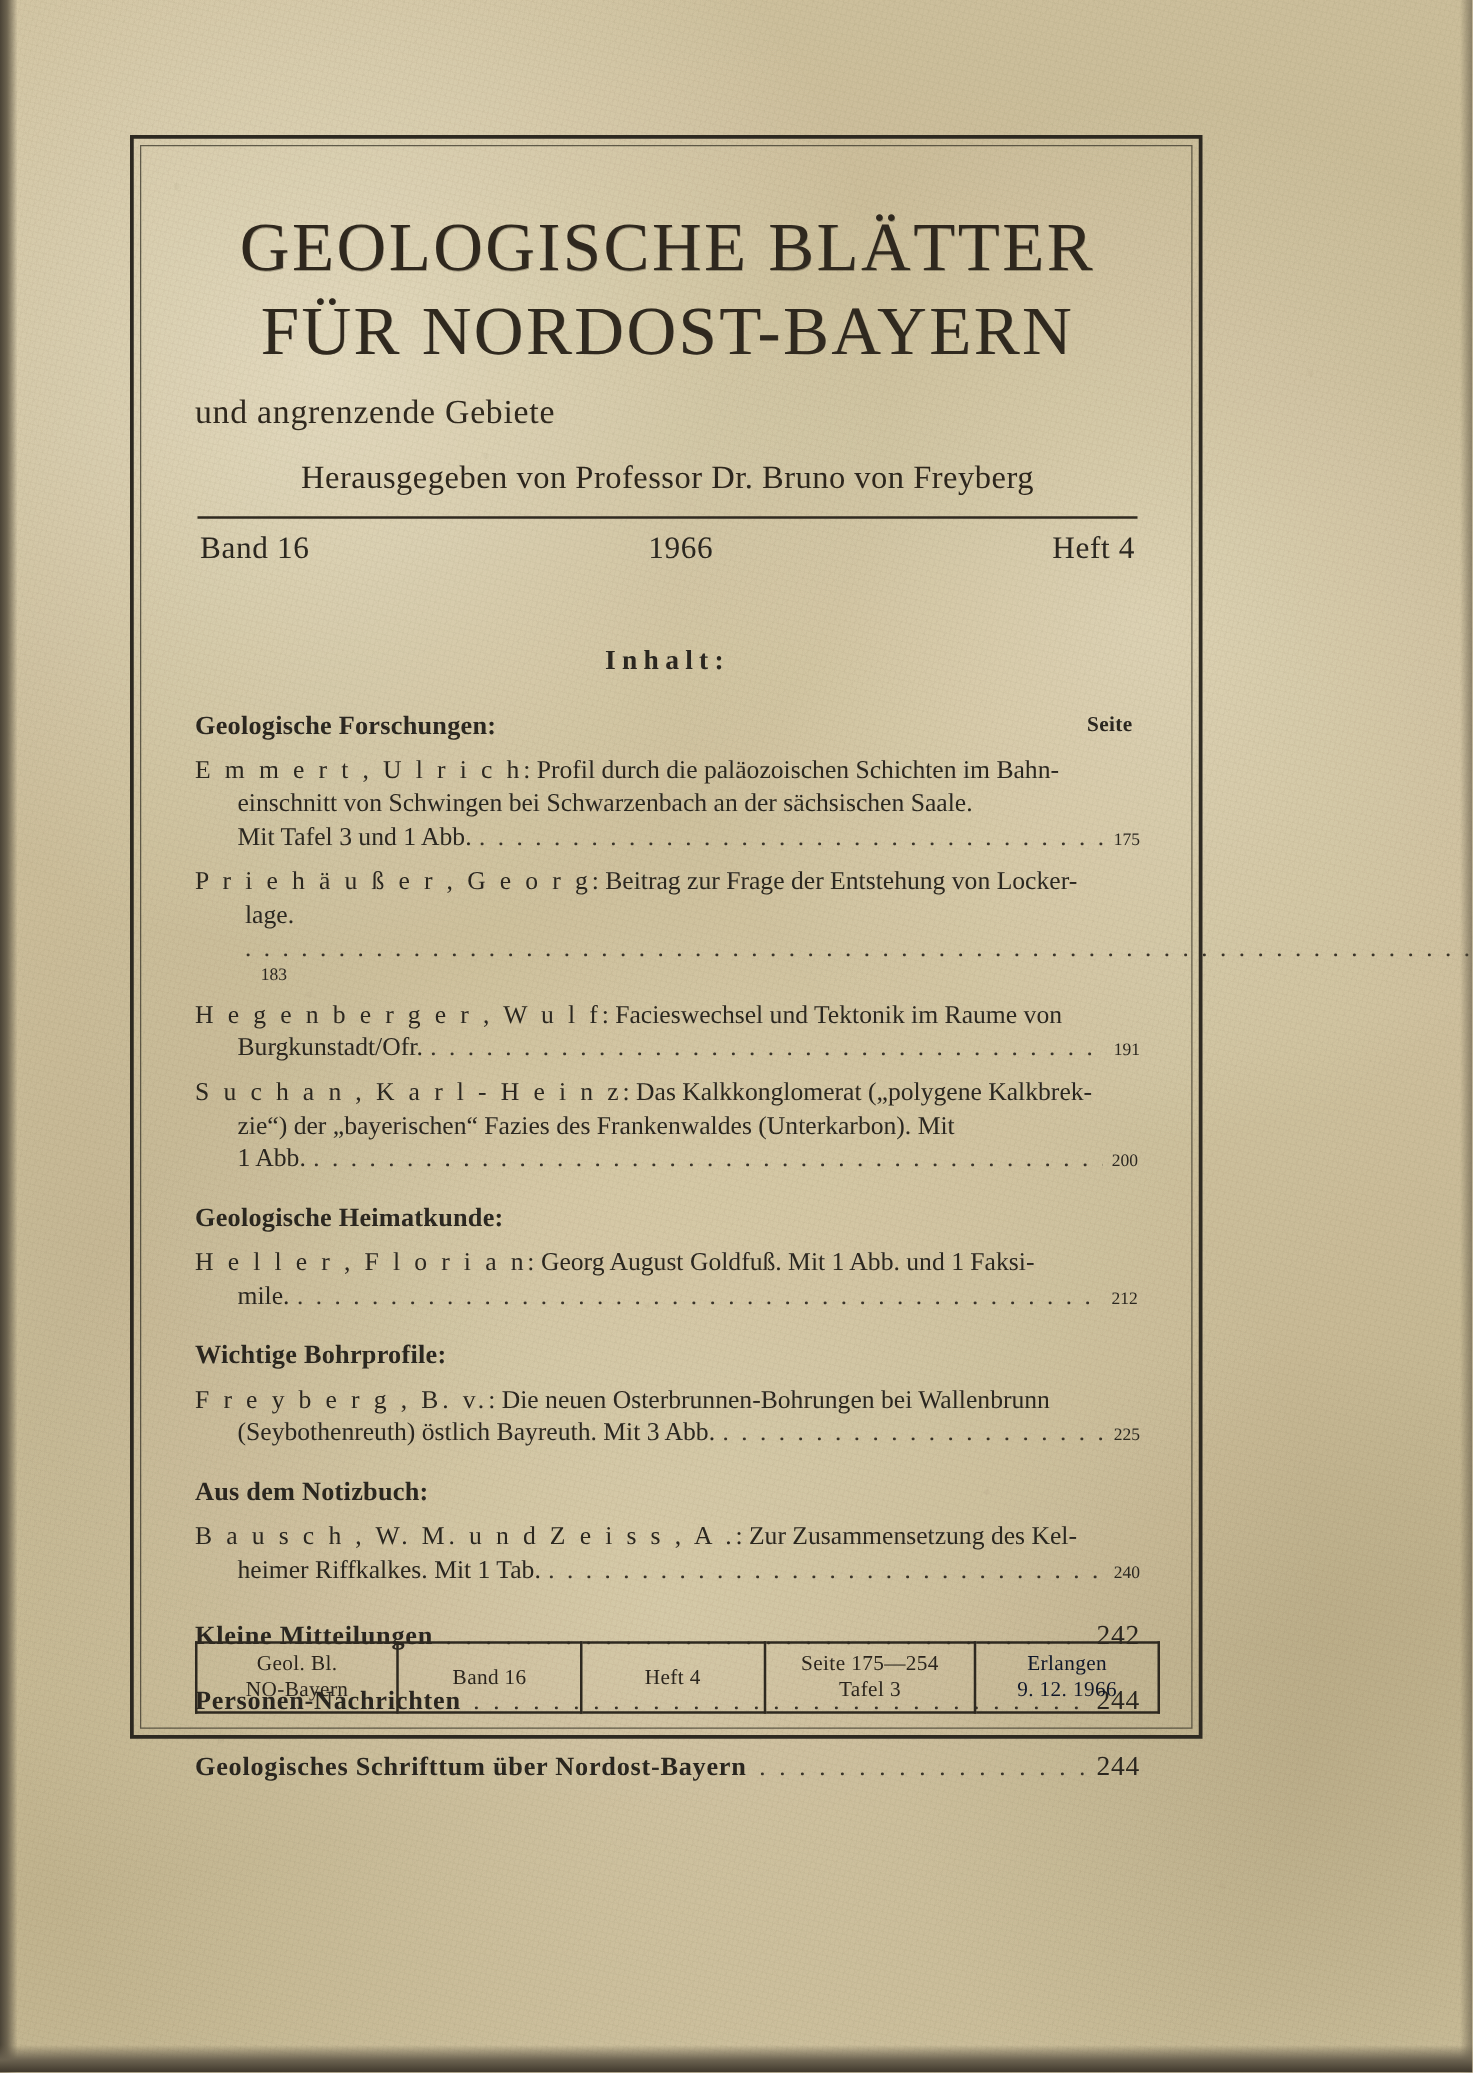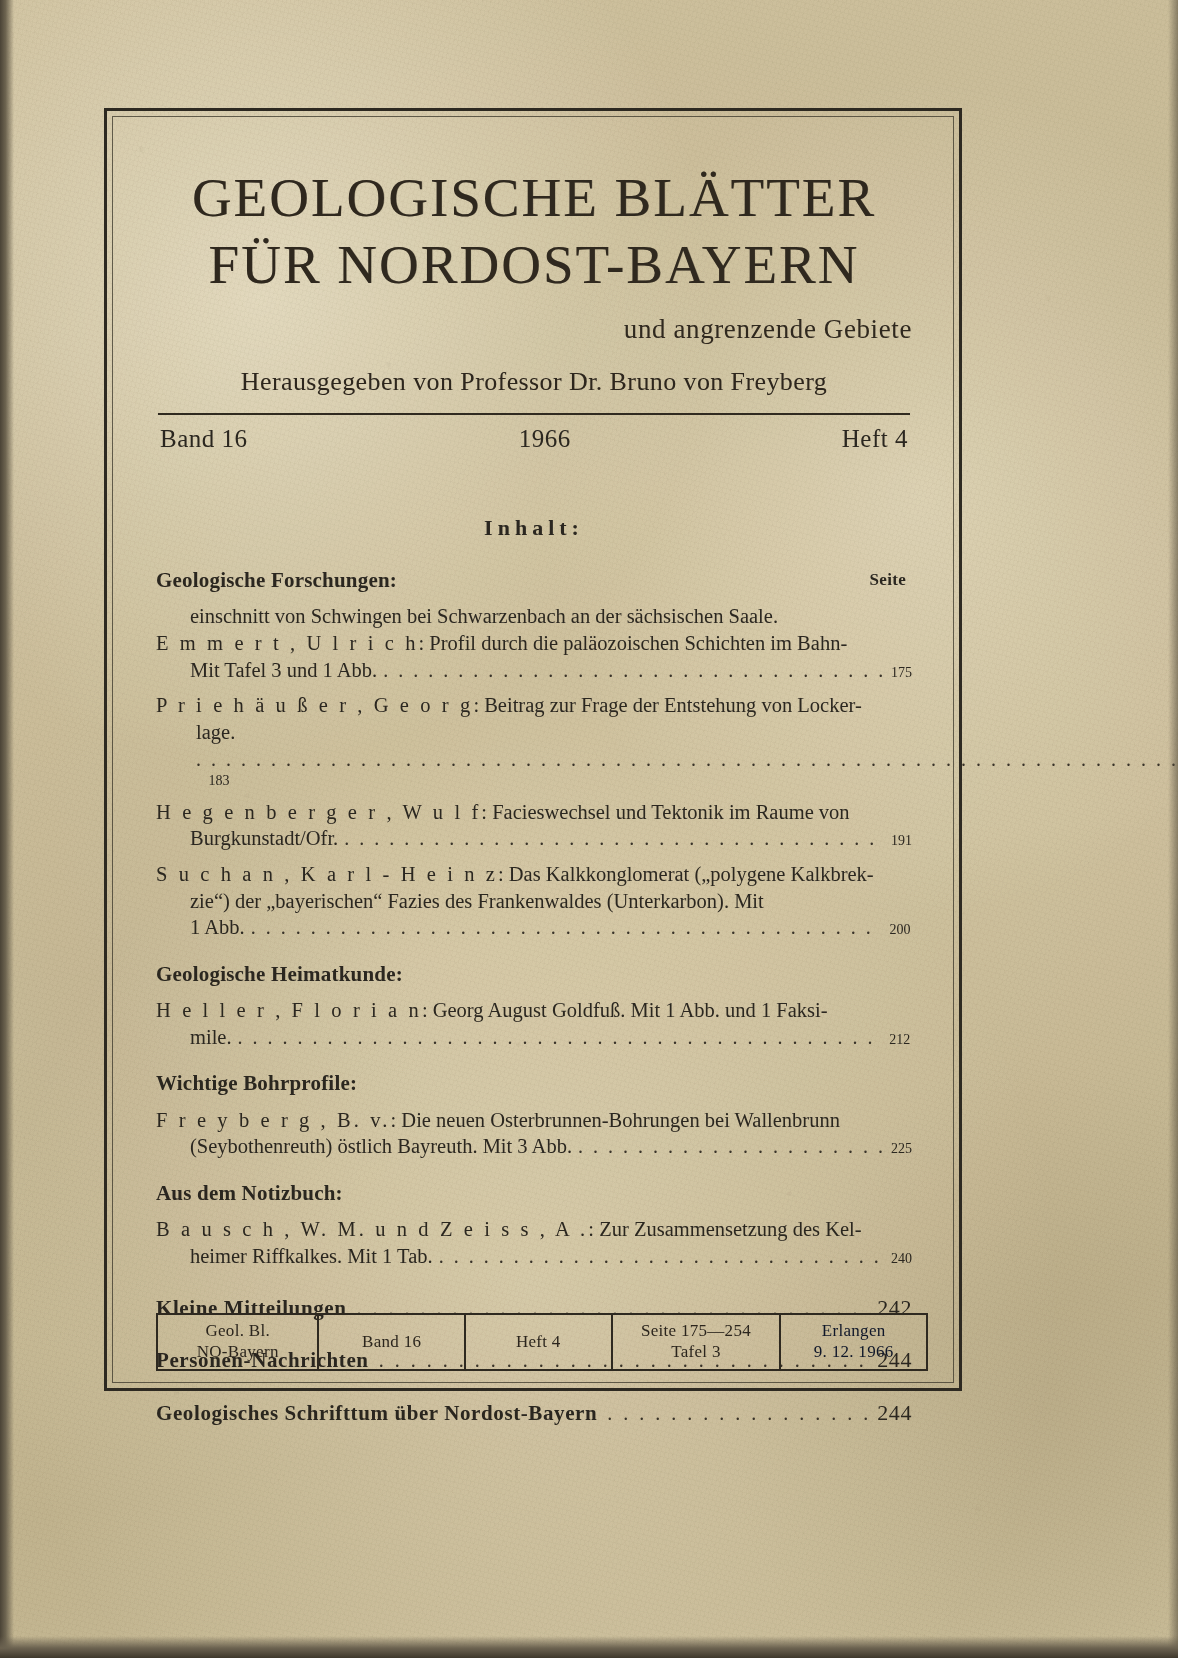--- a/index.html
+++ b/index.html
@@ -103,21 +103,21 @@
     letter-spacing: 2px;
     line-height: 1.0;
     text-align: center;
     color: #30291f;
     text-shadow: 0.4px 0.4px 0 rgba(50,42,30,0.35);
   }
   .title-1 { font-size: 55px; margin: 20px 0 0 0; }
   .title-2 { font-size: 55px; margin: 12px 0 0 0; }
 
   .subtitle {
-    text-align: right;
+    text-align: left;
     font-size: 27px;
     letter-spacing: 0.6px;
     margin: 22px 0 0 0;
     color: #30291f;
     font-family: Liberation Serif, serif;
   }
   .editor {
     text-align: center;
     font-size: 26px;
     letter-spacing: 0.4px;
@@ -286,22 +286,22 @@
     <span>Band 16</span>
     <span class="mid">1966</span>
     <span>Heft 4</span>
   </div>
 
   <div class="inhalt">Inhalt:</div>
 
   <div class="toc" id="toc">
       <div class="section-head first">Geologische Forschungen:<span class="seite-label">Seite</span></div>
       <div class="entry">
+        <div><span class="au">E m m e r t ,  U l r i c h</span>: Profil durch die paläozoischen Schichten im Bahn-</div>
         <div style="text-indent: 0px;">einschnitt von Schwingen bei Schwarzenbach an der sächsischen Saale.</div>
-        <div><span class="au">E m m e r t ,  U l r i c h</span>: Profil durch die paläozoischen Schichten im Bahn-</div>
         <div class="leader-line" style="text-indent: 0px;">
           <span class="lbl">Mit Tafel 3 und 1 Abb.</span>
           <span class="dots">................................................................................</span>
           <span class="pg">175</span>
         </div>
       </div>
       <div class="entry">
         <div><span class="au">P r i e h ä u ß e r ,  G e o r g</span>: Beitrag zur Frage der Entstehung von Locker-</div>
         <div class="leader-line" style="text-indent: 0px; flex-direction: column;">
           <span class="lbl">lage.</span>

